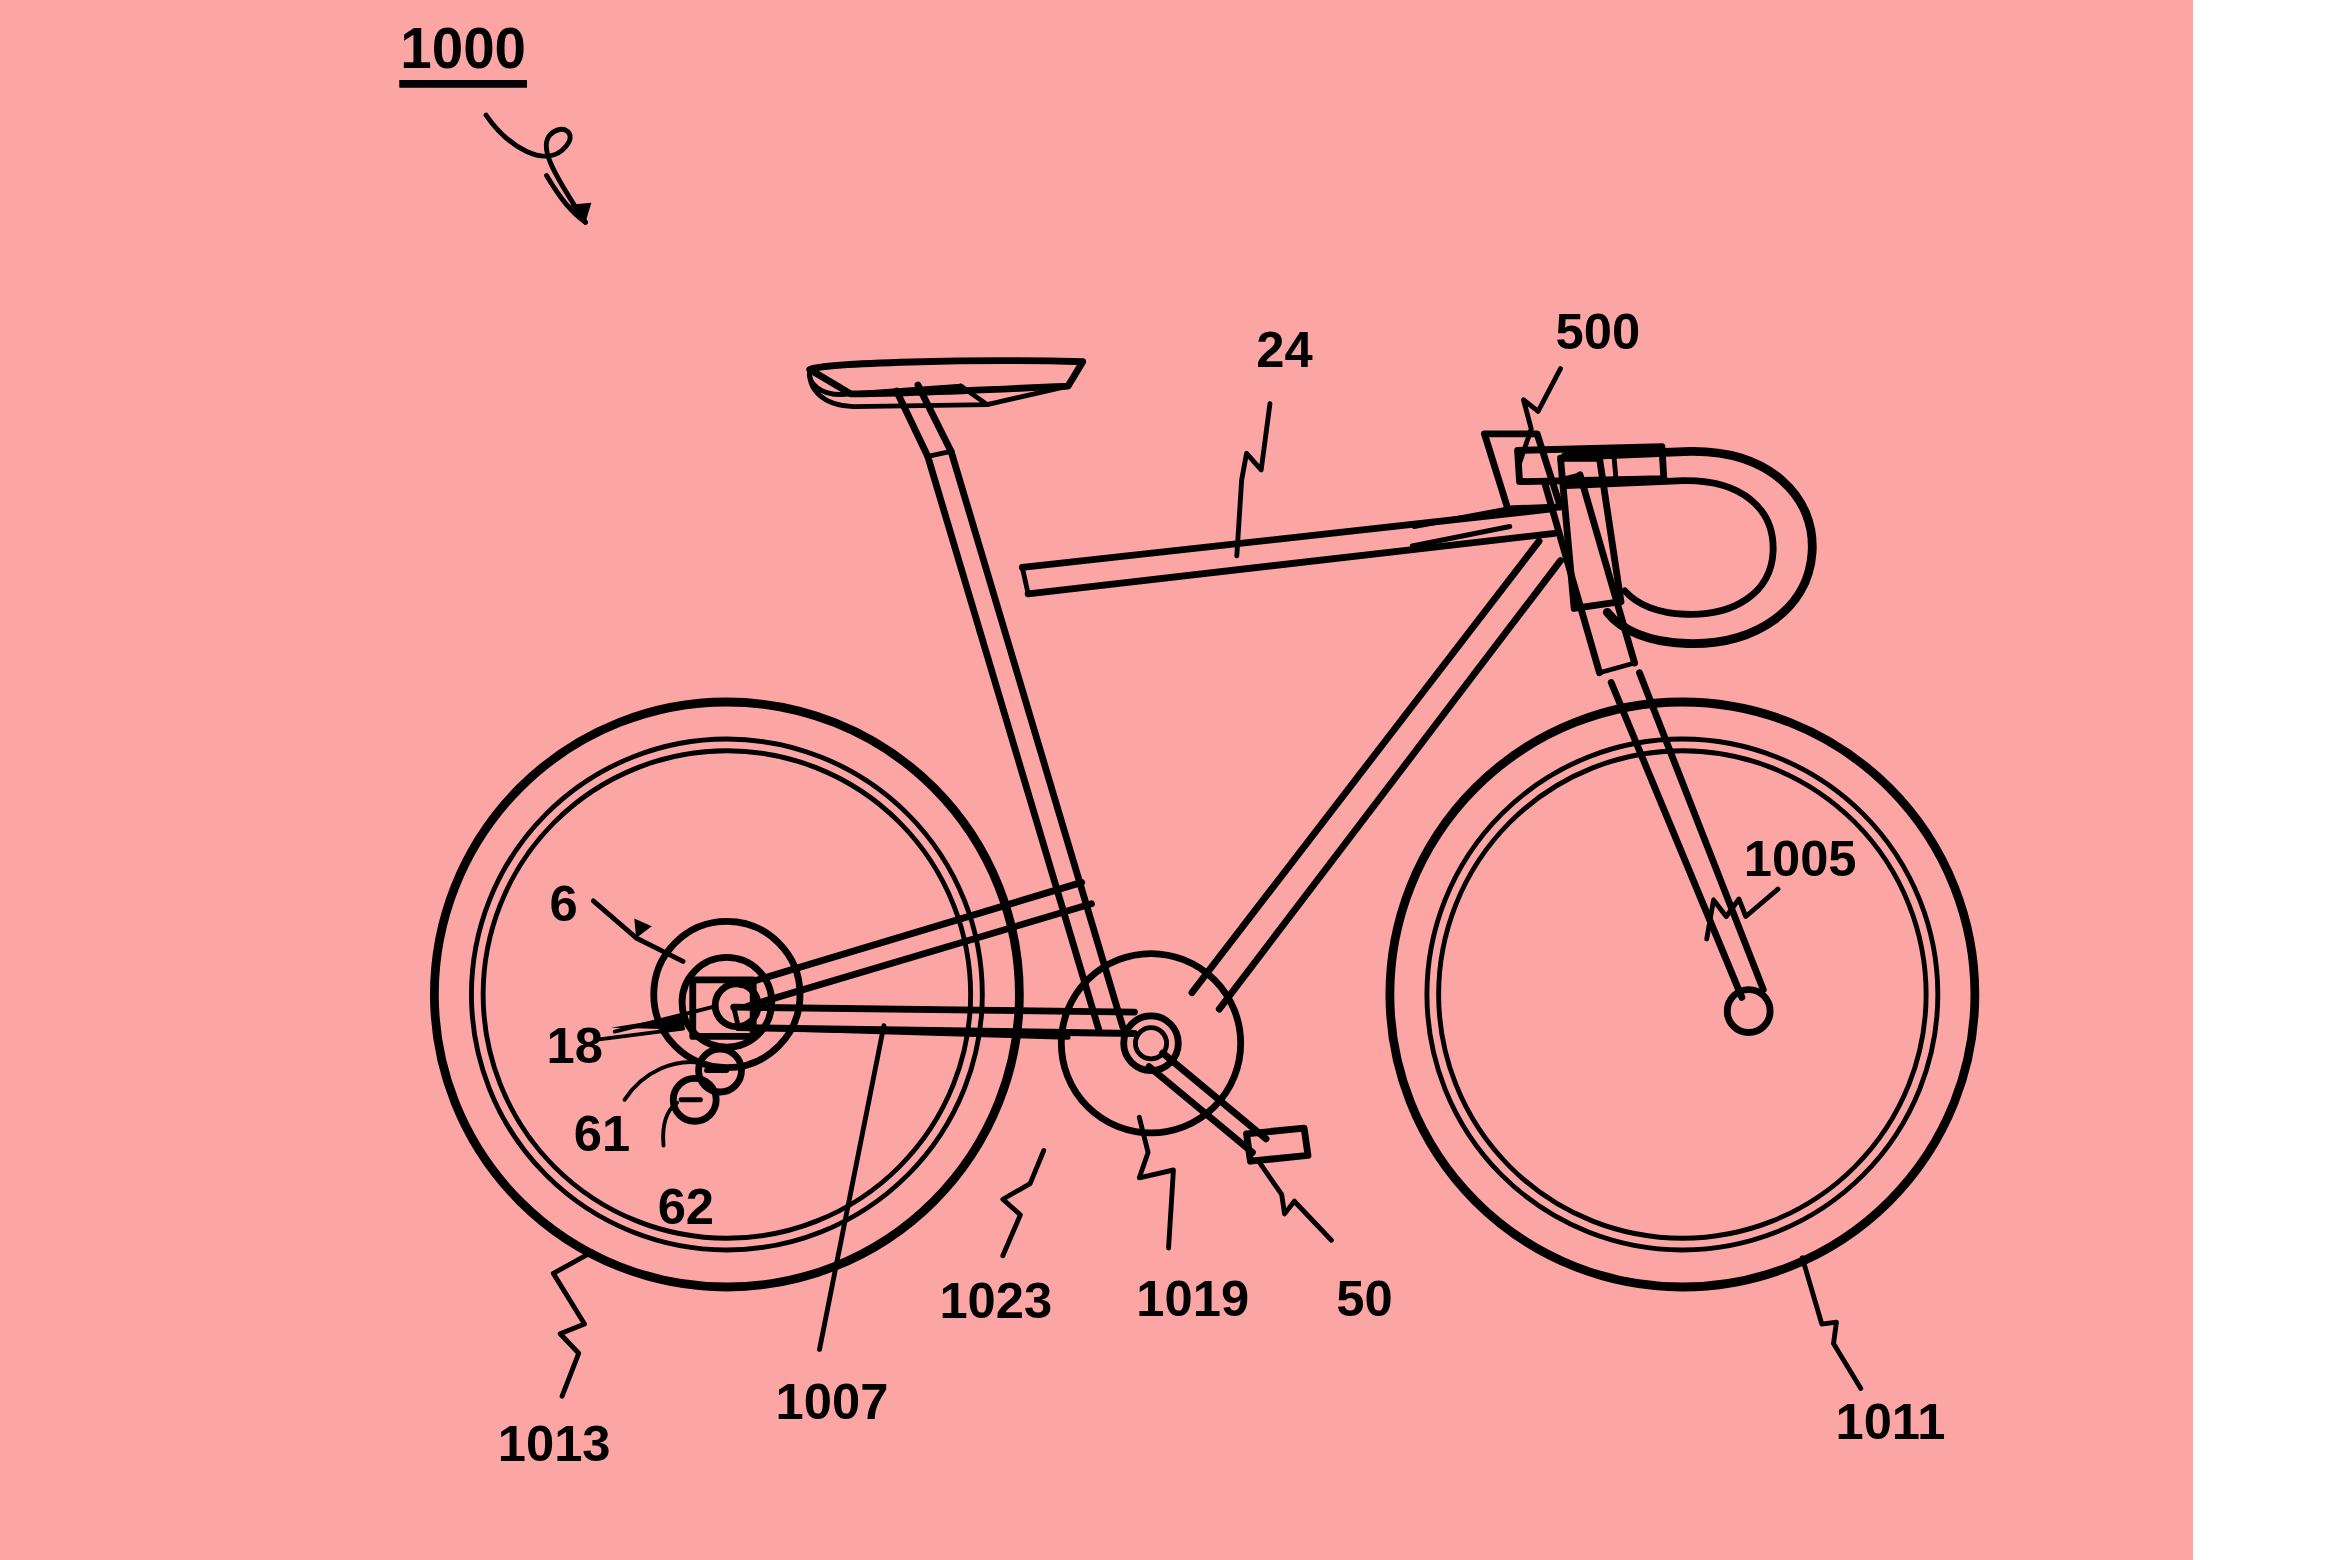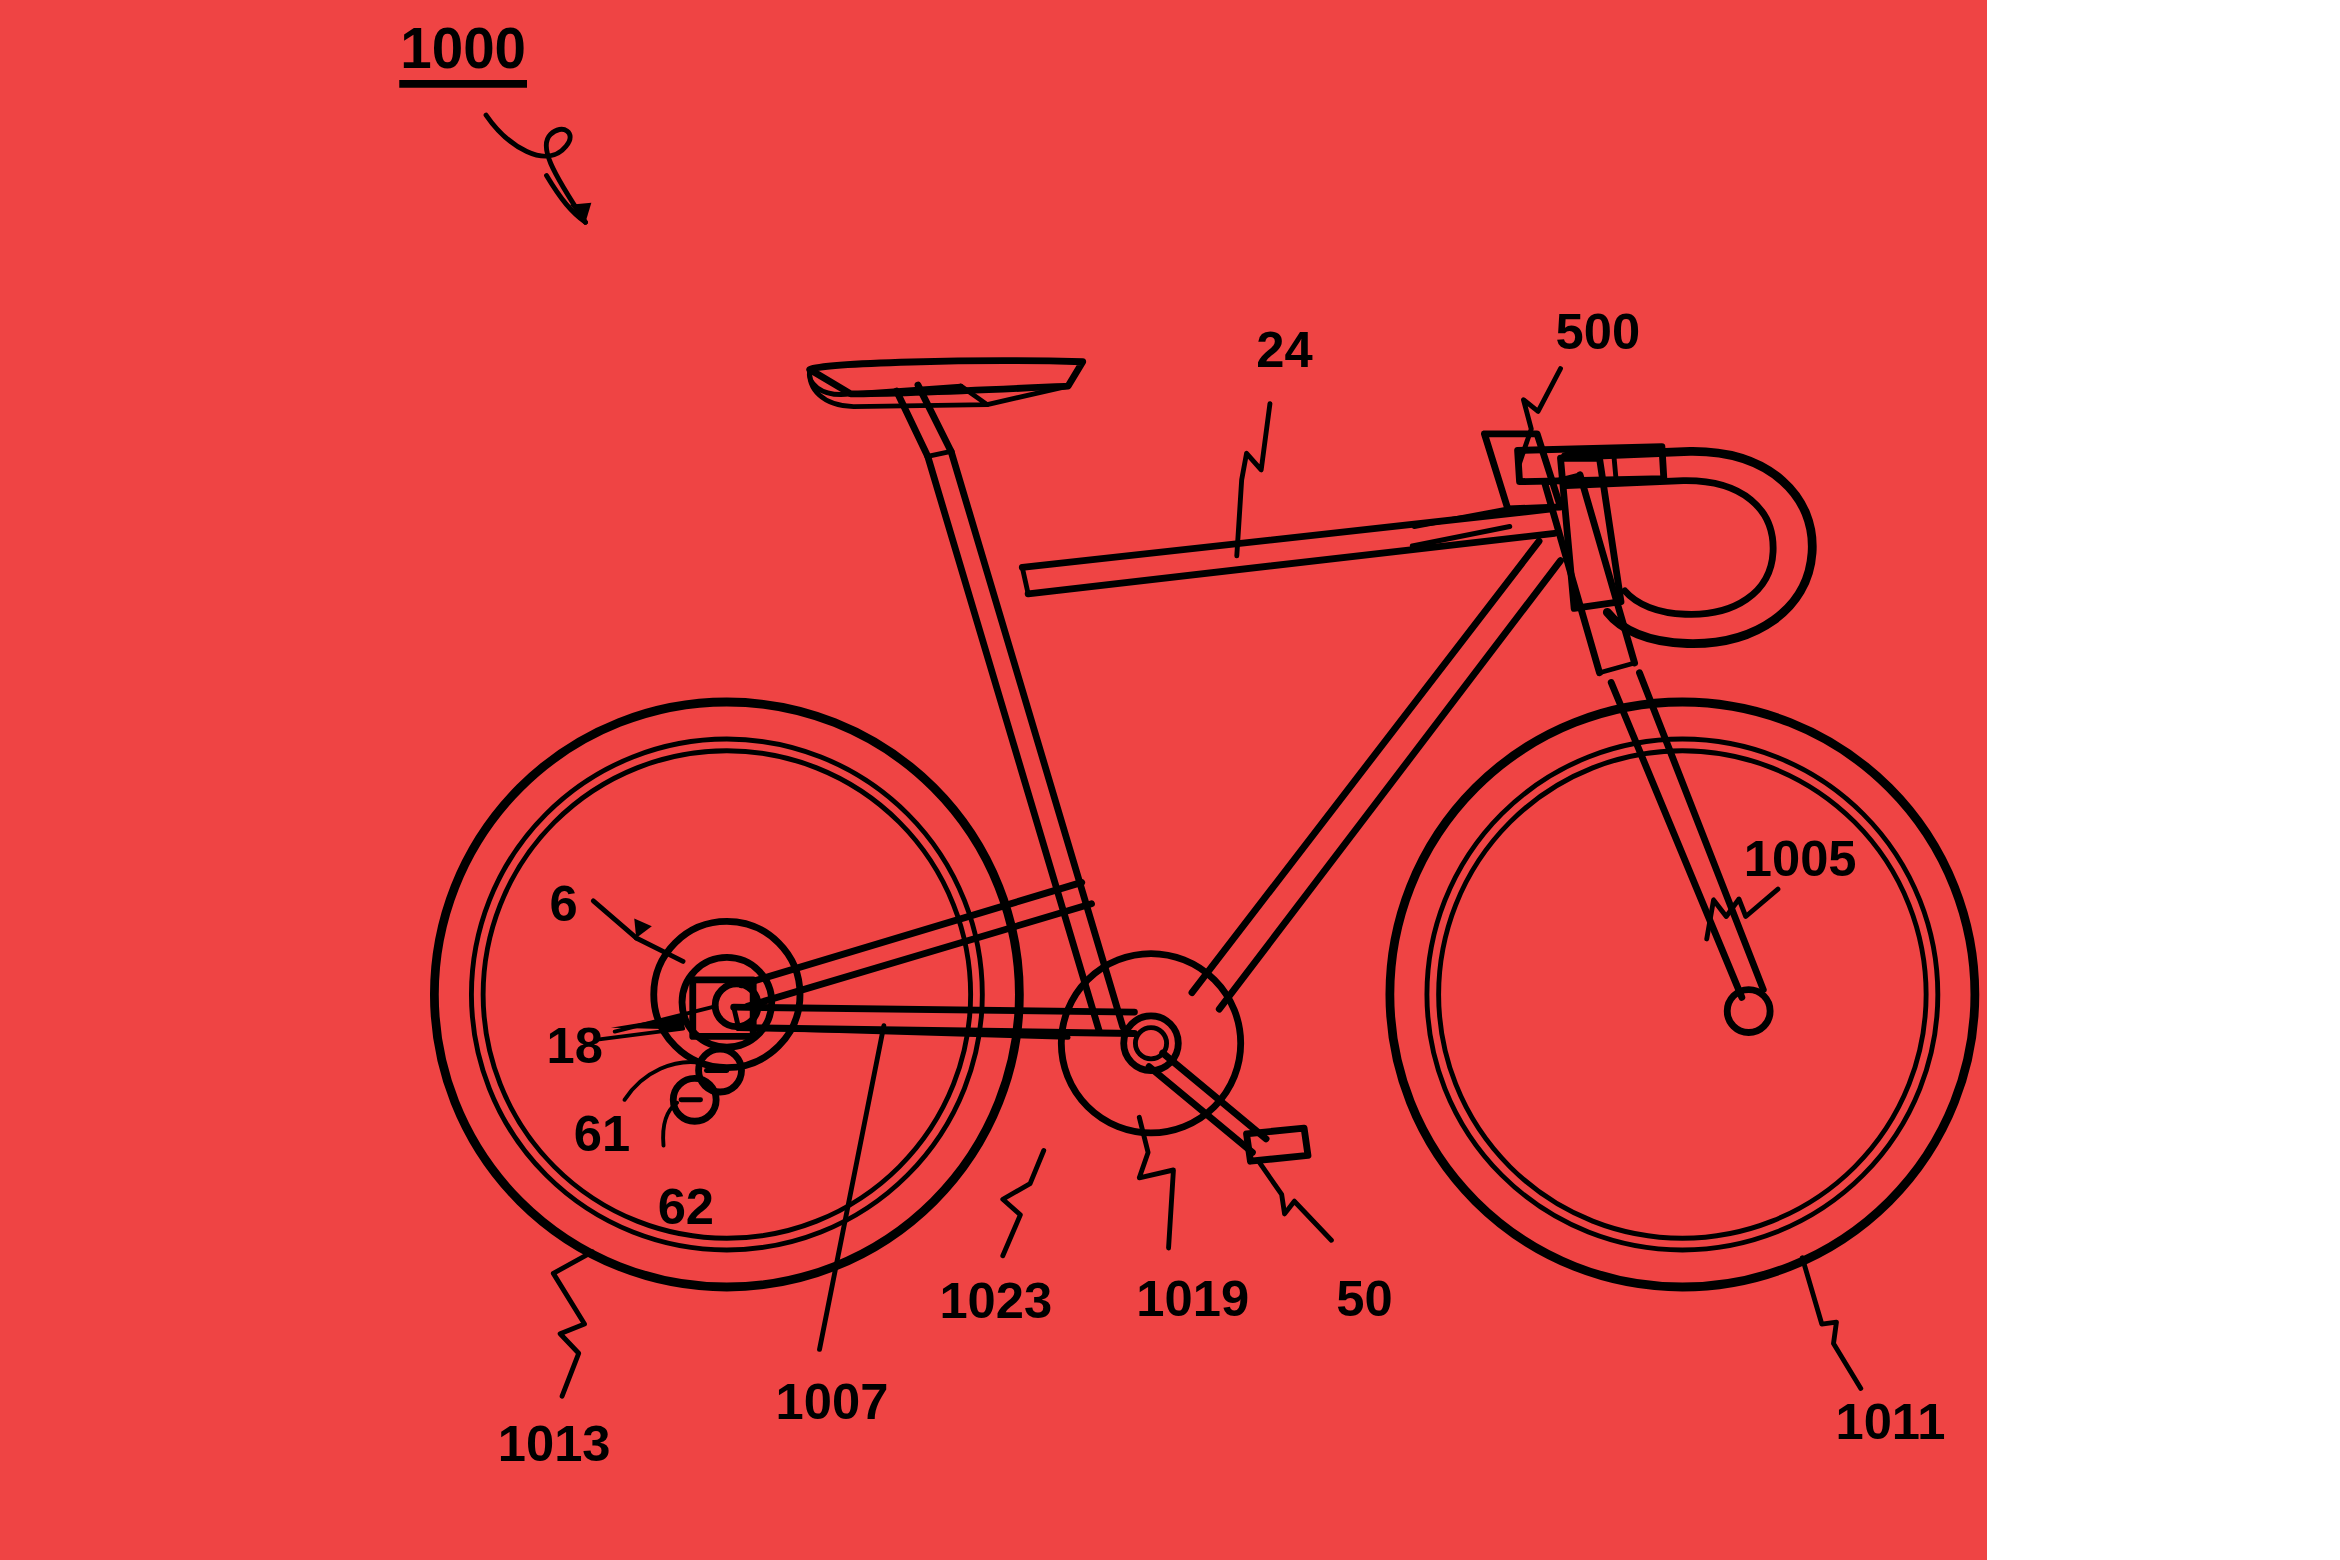--- a/index.html
+++ b/index.html
@@ -1,18 +1,18 @@
 <!DOCTYPE html>
 <html><head>
 <meta charset="utf-8">
 <style>
   html,body{margin:0;padding:0;background:#ffffff;}
   body{width:2341px;height:1560px;overflow:hidden;
        font-family:"Liberation Sans",sans-serif;}
-  #sheet{position:relative;width:1987px;height:1560px;background:#ef4444;}
+  #sheet{position:relative;width:2193px;height:1560px;background:#fca5a5;}
   svg{display:block;}
   .lead{fill:none;stroke:#000;stroke-width:5;stroke-linecap:round;stroke-linejoin:round;}
   .lead-thin{fill:none;stroke:#000;stroke-width:4;stroke-linecap:round;stroke-linejoin:round;}
   .part{fill:none;stroke:#000;stroke-width:7;stroke-linecap:round;stroke-linejoin:round;}
   .part-hv{fill:none;stroke:#000;stroke-width:9;stroke-linecap:round;stroke-linejoin:round;}
   .part-th{fill:none;stroke:#000;stroke-width:5;stroke-linecap:round;stroke-linejoin:round;}
   .filled{fill:#000;stroke:none;}
   .num{font-family:"Liberation Sans",sans-serif;font-weight:bold;
        font-size:52px;fill:#000;}
   .num-lg{font-family:"Liberation Sans",sans-serif;font-weight:bold;

